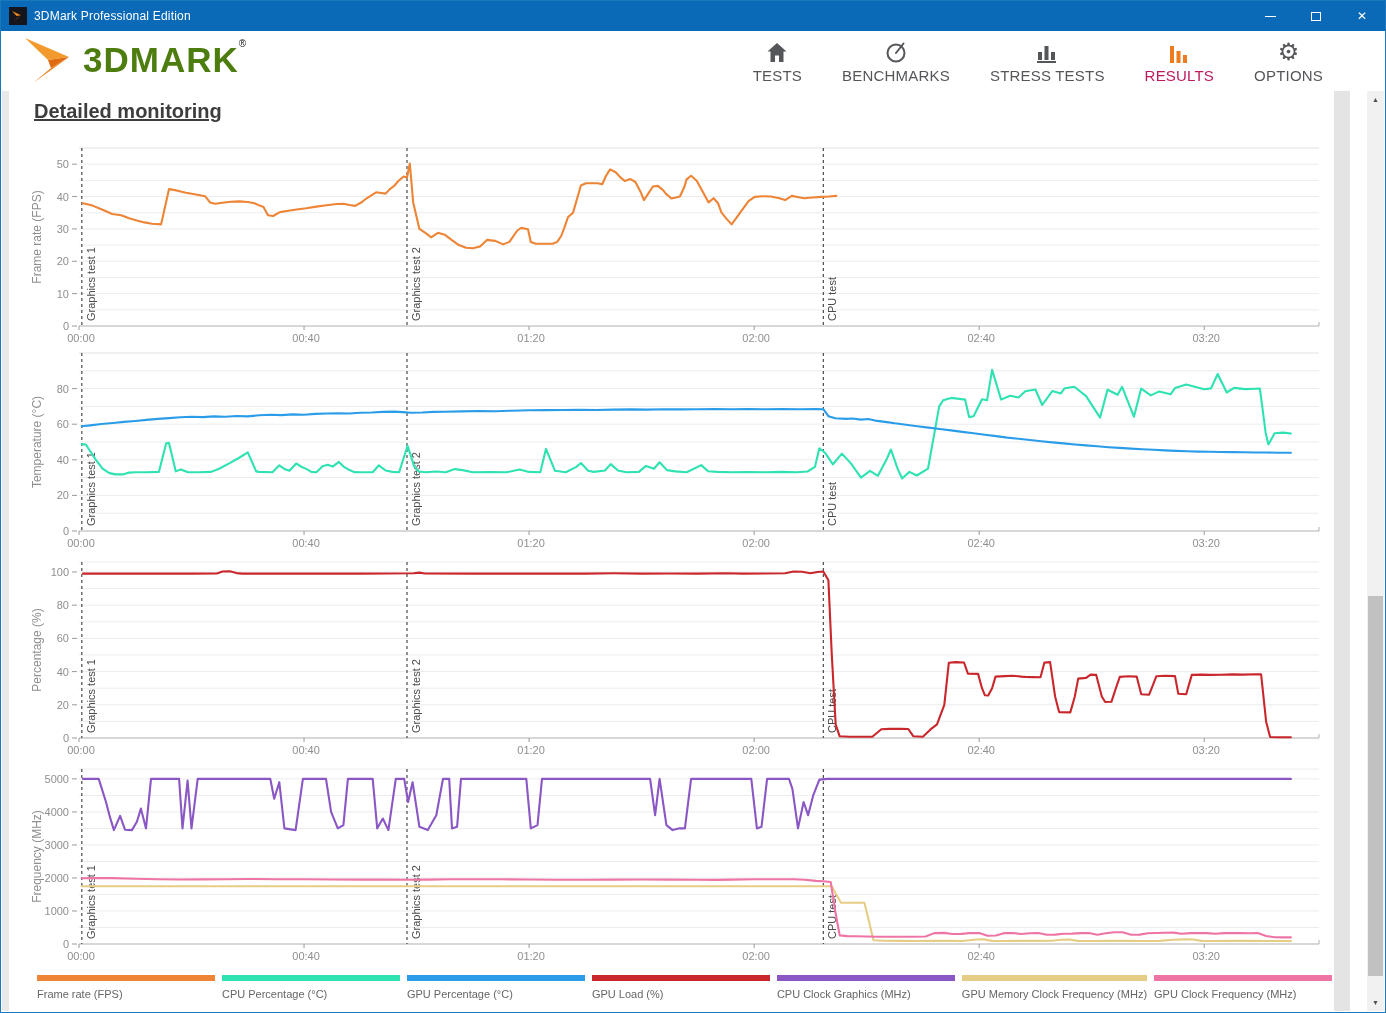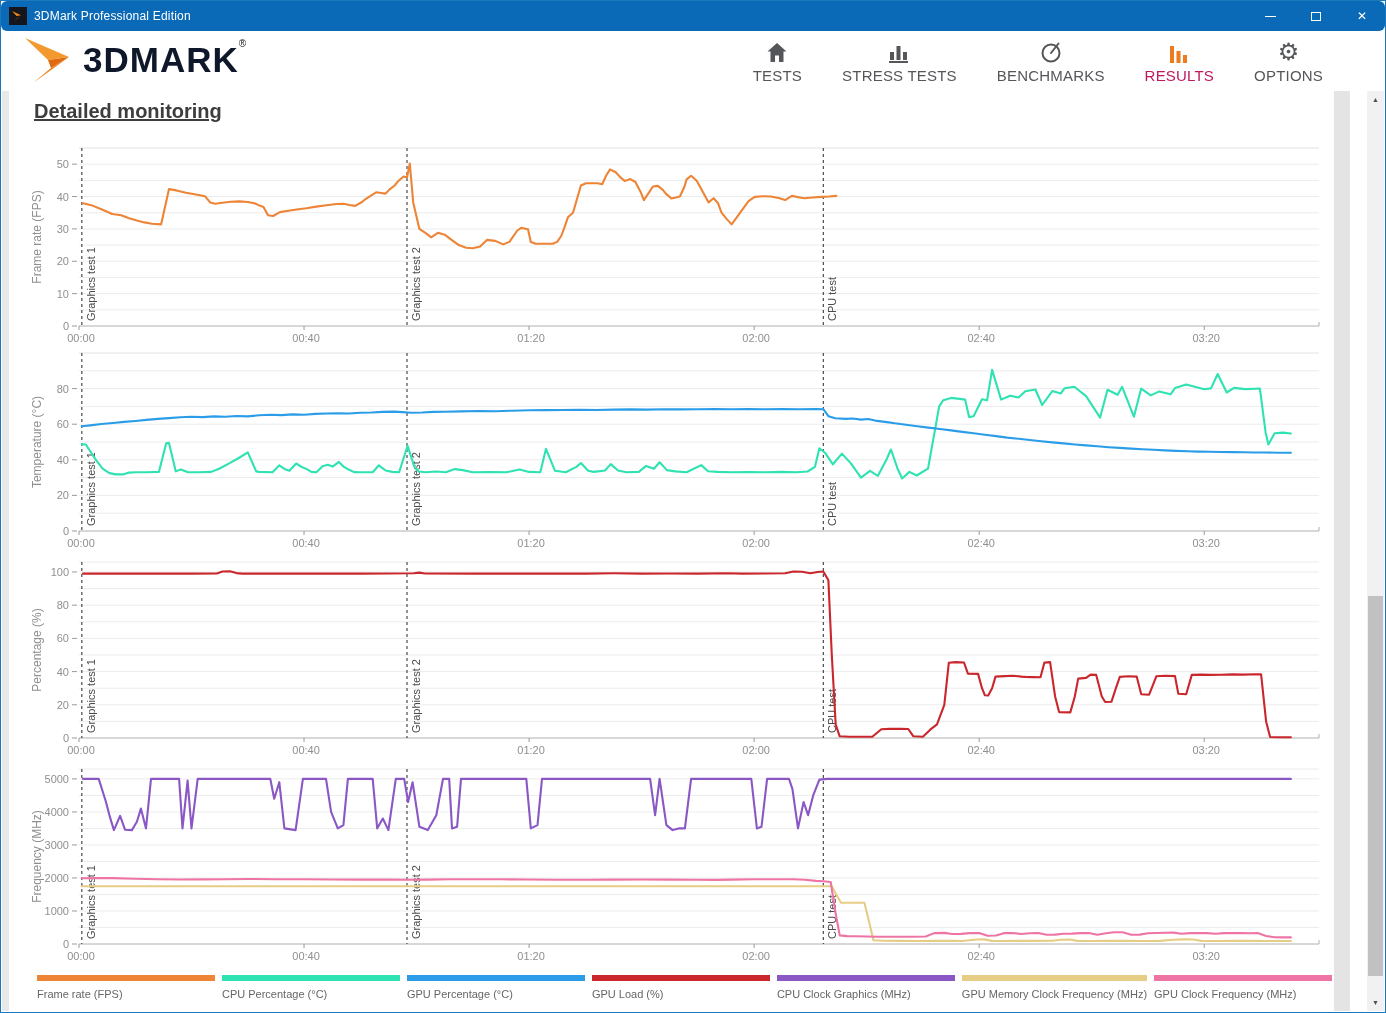--- a/index.html
+++ b/index.html
@@ -1,32 +1,32 @@
 <!DOCTYPE html>
 <html><head>
 <meta charset="utf-8">
 <style>
   * { box-sizing: border-box; margin: 0; padding: 0; }
   html,body { width:1386px; height:1013px; overflow:hidden; }
   body { font-family:"Liberation Sans", sans-serif; background:#ffffff; position:relative; }
   .window { position:absolute; inset:0; border:1px solid #1c78bd; }
 
   
-  .titlebar { position:absolute; top:0; left:0; right:0; height:30px; background:#0b6ab7; display:flex; align-items:center; color:#fff;border-radius:6px; }
+  .titlebar { position:absolute; top:0; left:0; right:0; height:30px; background:#0b6ab7; display:flex; align-items:center; color:#fff; }
   .title-icon { width:18px; height:18px; margin:0 7px 0 8px; background:#15151d; display:flex; align-items:center; justify-content:center; flex:none; }
   .title-text { font-size:12px; letter-spacing:.2px; }
   .win-controls { margin-left:auto; display:flex; height:100%; }
   .win-btn { width:46px; height:100%; display:flex; align-items:center; justify-content:center; color:#fff; font-size:12px; cursor:default; }
   .win-btn .bar { width:11px; height:1px; background:#fff; }
   .win-btn .box { width:10px; height:9px; border:1px solid #fff; }
 
   
   .header { position:absolute; top:30px; left:0; right:18px; height:60px; background:#fff; display:flex; align-items:center; }
   .logo { display:flex; align-items:flex-start; margin-left:22px; }
-  .logo-text { font-size:35px; font-weight:800; color:#0f172a; letter-spacing:1px; line-height:48px; margin-left:6px; }
+  .logo-text { font-size:35px; font-weight:800; color:#4d7c0f; letter-spacing:1px; line-height:48px; margin-left:6px; }
   .logo-reg { font-size:10px; color:#161616; margin-top:2px; }
   .nav { margin-left:auto; display:flex; margin-right:24px; }
   .nav-item { display:flex; flex-direction:column; align-items:center; padding:0 20px; color:#545659; cursor:pointer; }
   .nav-item .nav-icn { height:26px; display:flex; align-items:flex-end; justify-content:center; }
   .nav-item .nav-label { font-size:15px; margin-top:3px; letter-spacing:.2px; }
   .nav-item.active { color:#be185d; }
   .gear-glyph { font-size:24px; line-height:24px; color:#545659; }
 
   
   .strip-left { position:absolute; left:1px; top:90px; bottom:1px; width:7px; background:#e9e9e9; }
@@ -88,37 +88,37 @@
         <div class="nav-item">
           <div class="nav-icn">
             <svg width="24" height="22" viewBox="0 0 24 22">
               <path d="M12 1 L2.5 9.5 H5.5 V20 H10 V13.5 H14 V20 H18.5 V9.5 H21.5 Z" fill="#545659"></path>
             </svg>
           </div>
           <div class="nav-label">TESTS</div>
         </div>
         <div class="nav-item">
           <div class="nav-icn">
+            <svg width="24" height="24" viewBox="0 0 24 24">
+              <circle cx="12" cy="13" r="8.5" fill="none" stroke="#545659" stroke-width="2"></circle>
+              <line x1="12" y1="13" x2="19.5" y2="3.5" stroke="#545659" stroke-width="2" stroke-linecap="round"></line>
+            </svg>
+          </div>
+          <div class="nav-label">BENCHMARKS</div>
+        </div>
+        <div class="nav-item">
+          <div class="nav-icn">
             <svg width="24" height="22" viewBox="0 0 24 22">
               <rect x="3" y="10" width="4" height="8" fill="#545659"></rect>
               <rect x="9.5" y="4" width="4" height="14" fill="#545659"></rect>
               <rect x="16" y="10" width="4" height="8" fill="#545659"></rect>
               <rect x="2" y="19" width="19" height="2" fill="#545659"></rect>
             </svg>
           </div>
           <div class="nav-label">STRESS TESTS</div>
-        </div>
-        <div class="nav-item">
-          <div class="nav-icn">
-            <svg width="24" height="24" viewBox="0 0 24 24">
-              <circle cx="12" cy="13" r="8.5" fill="none" stroke="#545659" stroke-width="2"></circle>
-              <line x1="12" y1="13" x2="19.5" y2="3.5" stroke="#545659" stroke-width="2" stroke-linecap="round"></line>
-            </svg>
-          </div>
-          <div class="nav-label">BENCHMARKS</div>
         </div>
         <div class="nav-item active">
           <div class="nav-icn">
             <svg width="24" height="22" viewBox="0 0 24 22">
               <rect x="3" y="4" width="4" height="17" fill="#ee7b1e"></rect>
               <rect x="9.5" y="9" width="4" height="12" fill="#ee7b1e"></rect>
               <rect x="16" y="13" width="4" height="8" fill="#ee7b1e"></rect>
             </svg>
           </div>
           <div class="nav-label">RESULTS</div>

